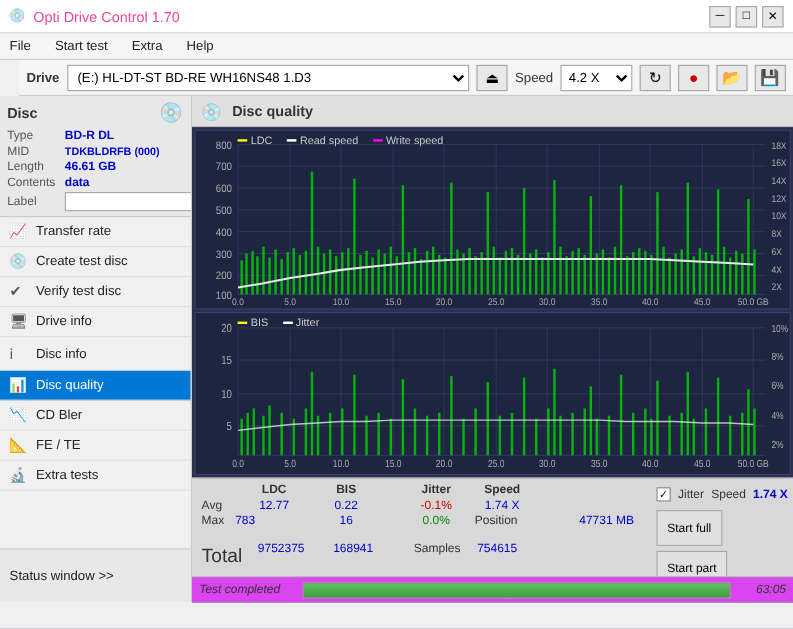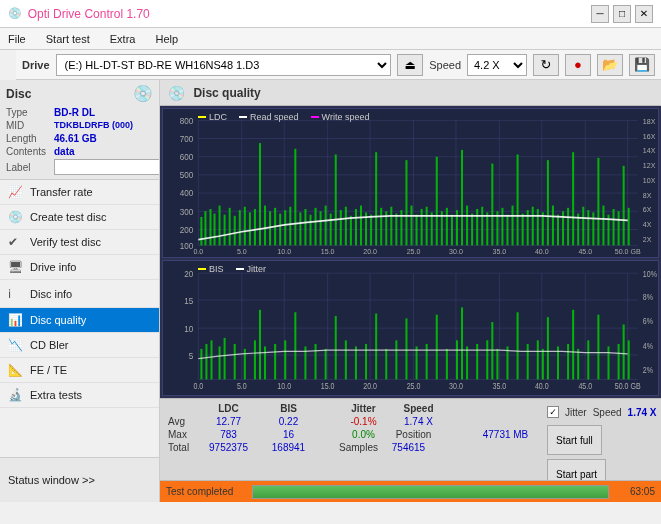--- a/index.html
+++ b/index.html
@@ -268,28 +268,29 @@
       font-size: 10px;
       cursor: pointer;
       height: 20px;
       display: flex;
       align-items: center;
       justify-content: center;
     }
 
     
     .progress-area {
-      background: #f97316;
+      background: #d946ef;
       display: flex;
       align-items: center;
       padding: 3px 6px;
       gap: 6px;
       border-top: 1px solid #bbb;
       height: 22px;
       flex-shrink: 0;
+      font-style: italic;
     }
     .status-text { font-size: 10px; color: #333; min-width: 80px; }
     .progress-bar-container {
       flex: 1;
       height: 14px;
       border: 1px solid #999;
       background: #fff;
       overflow: hidden;
     }
     .progress-bar-fill {
@@ -716,30 +717,30 @@
           <span style="min-width:28px; font-size:10px; color:#333;">Avg</span>
           <span style="min-width:65px; font-size:10px; color:#0000cc; text-align:center;">12.77</span>
           <span style="min-width:55px; font-size:10px; color:#0000cc; text-align:center;">0.22</span>
           <span style="min-width:20px;"></span>
           <span style="min-width:55px; font-size:10px; color:#cc0000; text-align:center;">-0.1%</span>
           <span style="min-width:55px; font-size:10px; color:#0000cc; text-align:center;">1.74 X</span>
         </div>
 
         <div style="display:flex; align-items:center; gap:0; margin-bottom:2px;">
           <span style="min-width:28px; font-size:10px; color:#333;">Max</span>
-          <span style="min-width:65px; font-size:10px; color:#0000cc; text-align:center;">783</span>
+          <span style="min-width:65px; font-size:10px; color:#0000cc; text-align:left;">783</span>
           <span style="min-width:55px; font-size:10px; color:#0000cc; text-align:center;">16</span>
           <span style="min-width:20px;"></span>
           <span style="min-width:55px; font-size:10px; color:#008800; text-align:center;">0.0%</span>
           <span style="min-width:45px; font-size:10px; color:#333; text-align:center;">Position</span>
           <span style="min-width:55px; font-size:10px; color:#0000cc; text-align:center;margin-left:42px;">47731 MB</span>
         </div>
 
         <div style="display:flex; align-items:center; gap:0;">
-          <span style="min-width:28px; font-size:10px; color:#333;">Total</span>
+          <span style="min-width:28px; font-size:16px; color:#333;margin-top:13px;">Total</span>
           <span style="min-width:65px; font-size:10px; color:#0000cc; text-align:center;">9752375</span>
           <span style="min-width:55px; font-size:10px; color:#0000cc; text-align:center;">168941</span>
           <span style="min-width:20px;"></span>
           <span style="min-width:45px; font-size:10px; color:#333; text-align:center;">Samples</span>
           <span style="min-width:55px; font-size:10px; color:#0000cc; text-align:center;">754615</span>
         </div>
       </div>
 
       <div class="stats-right">
         <div class="stats-right-row">

